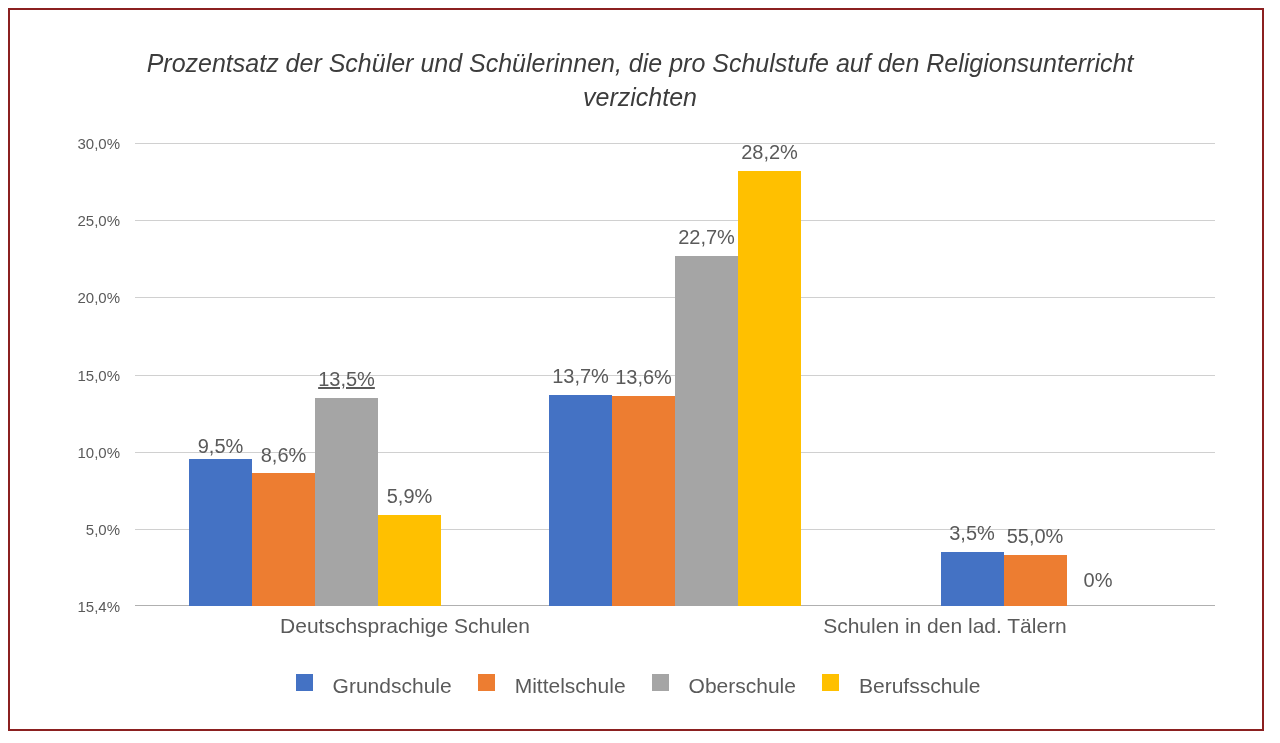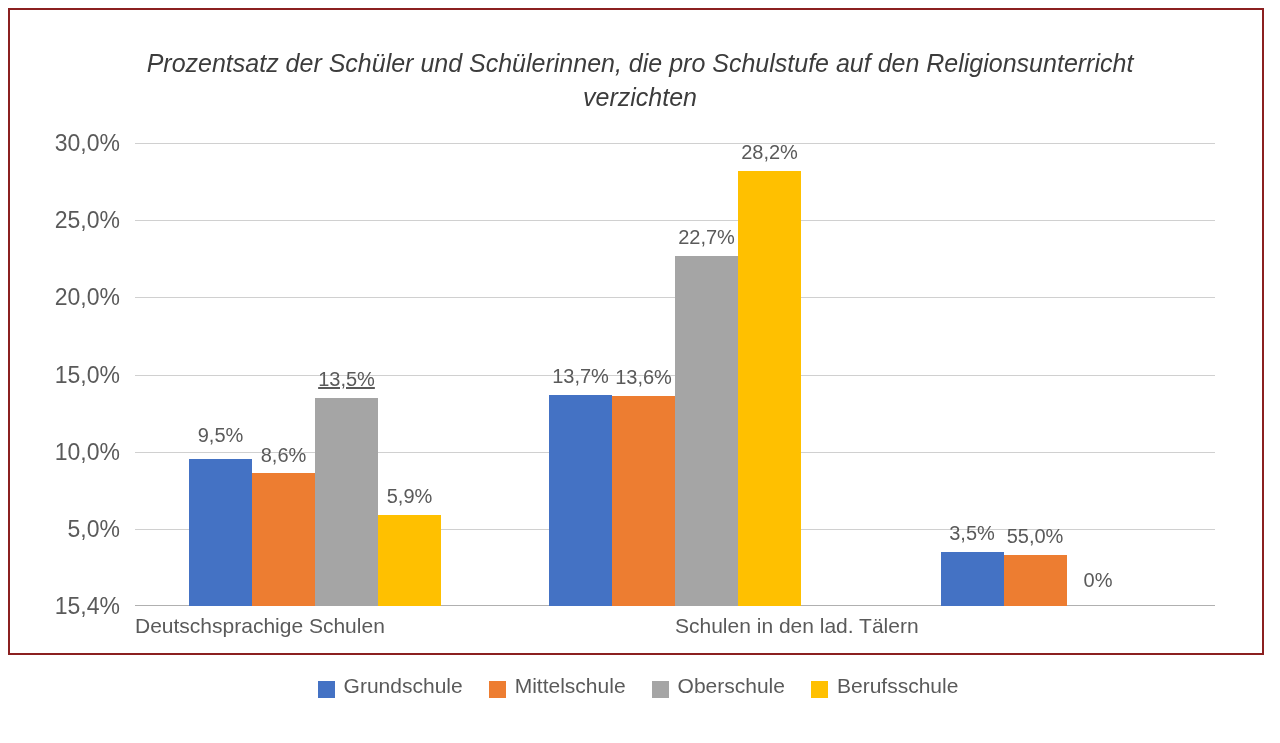--- a/index.html
+++ b/index.html
@@ -10,21 +10,21 @@
   body {
     width: 1280px;
     height: 743px;
     font-family: "Liberation Sans", sans-serif;
   }
   .chart-frame {
     position: absolute;
     left: 8px;
     top: 8px;
     width: 1256px;
-    height: 647px;
+    height: 723px;
     border: 2px solid #8b2020;
     background: #ffffff;
     box-sizing: border-box;
   }
   .chart-title {
     position: absolute;
     left: 120px;
     top: 36px;
     width: 1020px;
     text-align: center;
@@ -54,21 +54,21 @@
     width: 100%;
     height: 1px;
     bottom: 0;
     background: #b0b0b0;
   }
   .y-tick {
     position: absolute;
     right: 0;
     width: 110px;
     text-align: right;
-    font-size: 23px;
+    font-size: 15px;
     color: #5a5a5a;
     transform: translateY(-50%);
   }
   .y-axis-labels {
     position: absolute;
     left: 0px;
     top: 133px;
     width: 110px;
     height: 463px;
   }
@@ -120,37 +120,38 @@
   }
   .x-labels {
     position: absolute;
     left: 125px;
     top: 604px;
     width: 1080px;
     display: flex;
   }
   .x-label {
     flex: 1 1 0;
+    text-align: center;
     font-size: 21px;
     color: #5a5a5a;
   }
   .legend {
     position: absolute;
     left: 0;
     top: 664px;
     width: 1256px;
     display: flex;
     justify-content: center;
     align-items: center;
     gap: 26px;
   }
   .legend-item {
     display: flex;
-    align-items: flex-end;
-    gap: 9px;
+    align-items: flex-start;
+    gap: 20px;
   }
   .legend-swatch {
     width: 17px;
     height: 17px;
   }
   .legend-text {
     font-size: 21px;
     color: #5a5a5a;
   }
 </style>
@@ -179,21 +180,21 @@
     <div class="gridline" style="top:308.7px;"></div>
     <div class="gridline" style="top:385.8px;"></div>
     <div class="axis-line"></div>
   </div>
 
   <div class="groups">
 
     <div class="group">
       <div class="bars">
         <div class="bar-slot">
-          <div class="bar-label" style="bottom:159px;margin-top:8px;">9,5%</div>
+          <div class="bar-label" style="bottom:148px;margin-top:8px;">9,5%</div>
           <div class="bar" style="height:146.6px;background:#4472c4;"></div>
         </div>
         <div class="bar-slot">
           <div class="bar-label" style="bottom:139px;">8,6%</div>
           <div class="bar" style="height:132.7px;background:#ed7d31;"></div>
         </div>
         <div class="bar-slot">
           <div class="bar-label" style="bottom:215px;text-decoration:underline;">13,5%</div>
           <div class="bar" style="height:208.3px;background:#a5a5a5;"></div>
         </div>

